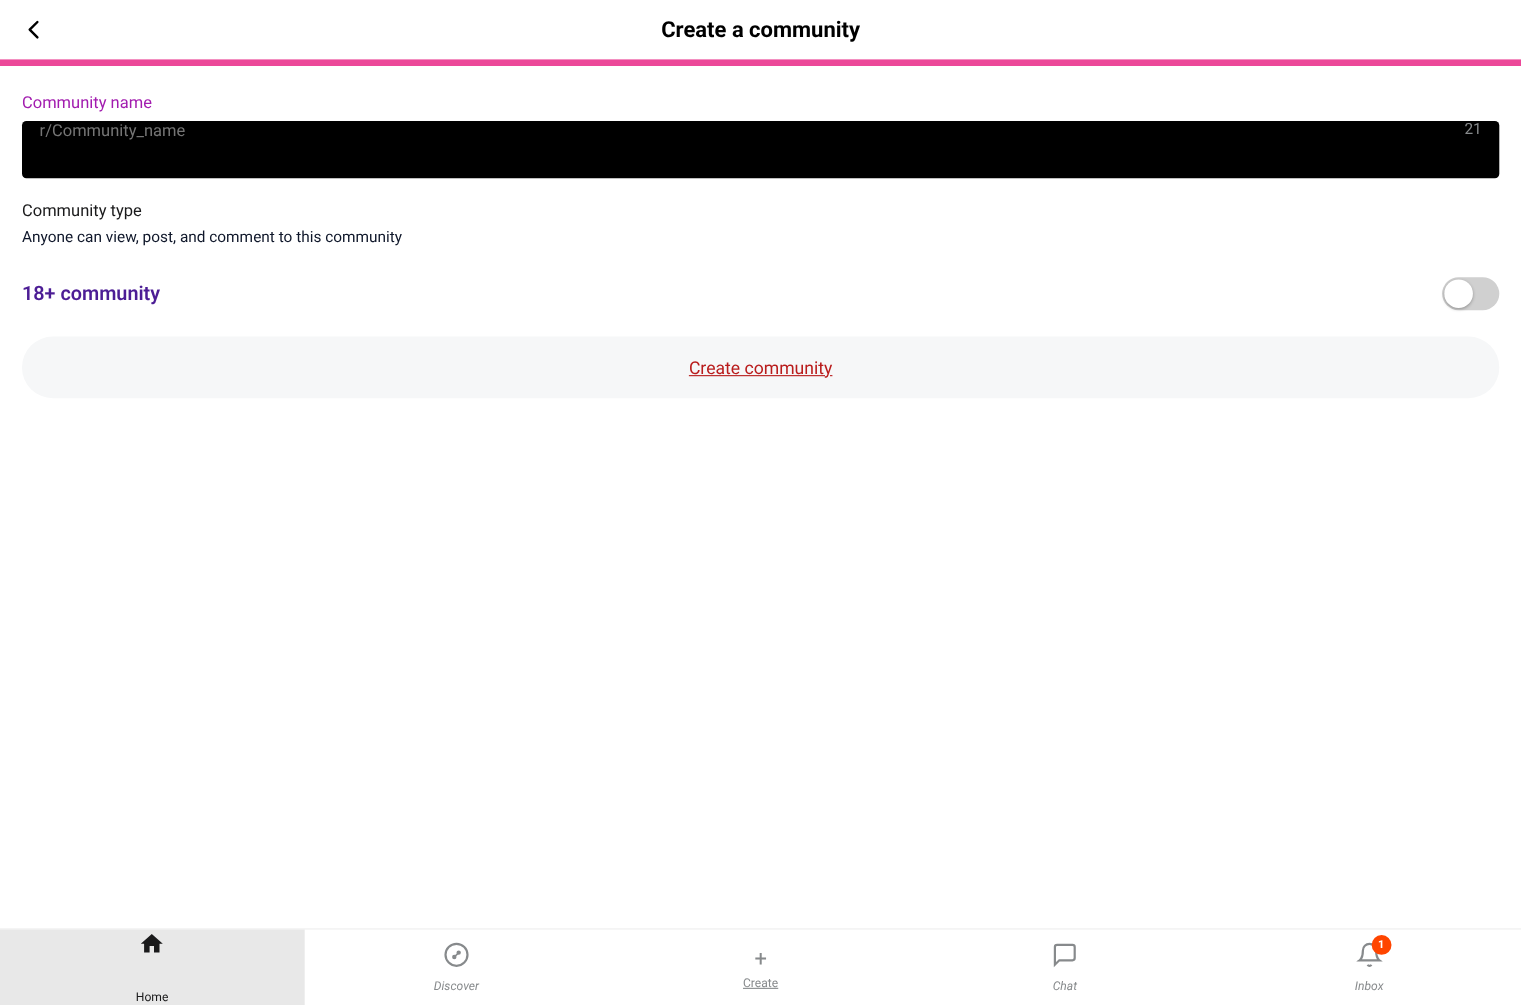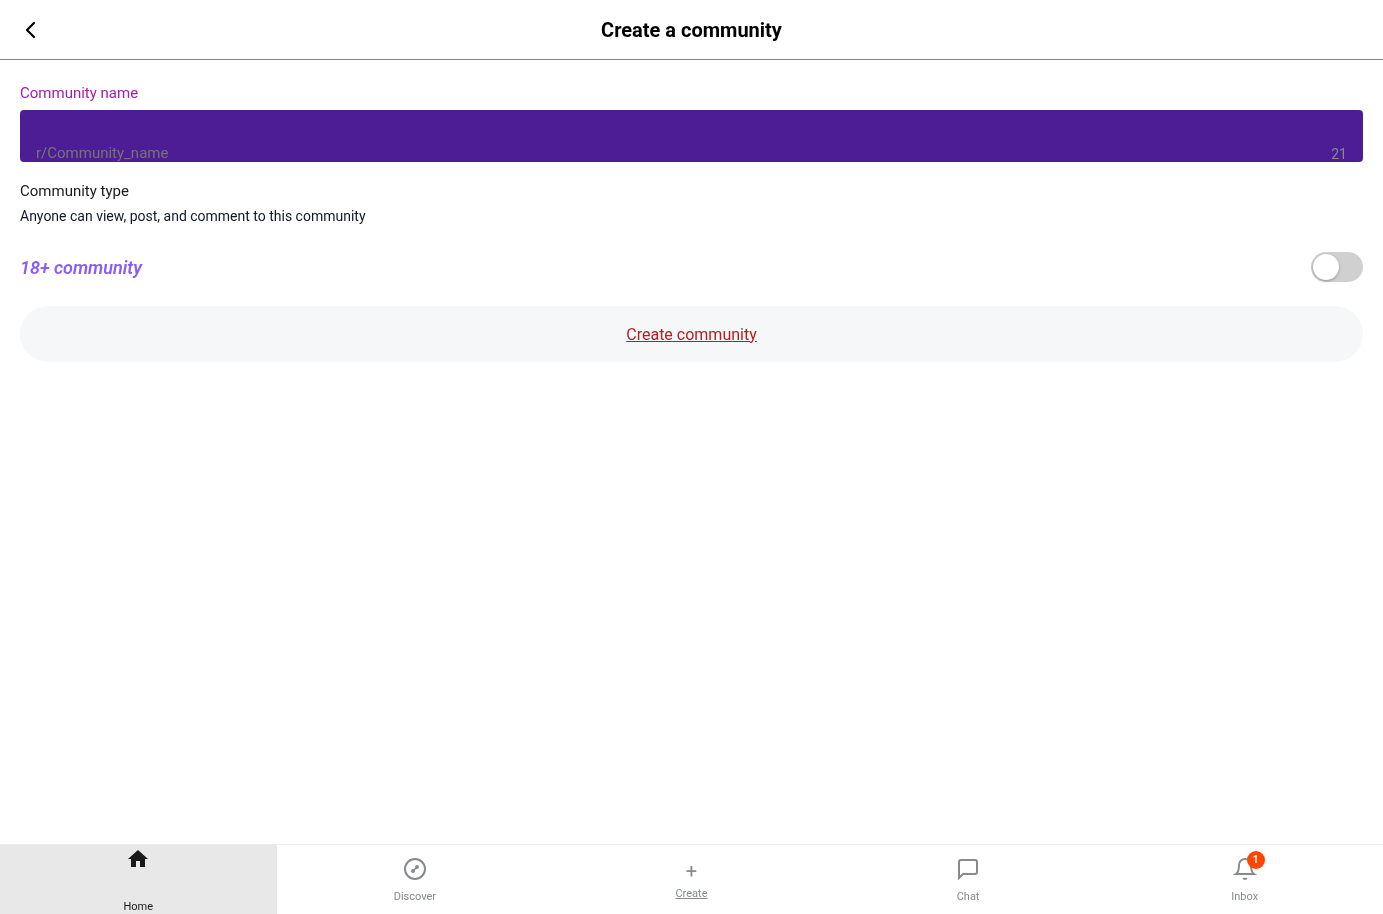--- a/index.html
+++ b/index.html
@@ -17,21 +17,21 @@
       overflow: hidden;
     }
 
     
     .header {
       display: flex;
       align-items: center;
       justify-content: center;
       padding: 16px 20px;
       position: relative;
-      border-bottom: 1px solid #ec4899;
+      border-bottom: 6px solid #ec4899;
       height: 60px;
     }
 
     .back-button {
       position: absolute;
       left: 20px;
       background: none;
       border: none;
       cursor: pointer;
       font-size: 22px;
@@ -54,24 +54,24 @@
       overflow-y: auto;
     }
 
     .field-label {
       font-size: 15px;
       color: #a21caf;
       margin-bottom: 8px;
     }
 
     .community-name-input-wrapper {
-      background: #4c1d95;
+      background: #000000;
       border-radius: 4px;
       display: flex;
-      align-items: flex-end;
+      align-items: flex-start;
       padding: 0 16px;
       height: 52px;
       margin-bottom: 20px;
     }
 
     .community-name-input {
       flex: 1;
       background: transparent;
       border: none;
       outline: none;
@@ -119,22 +119,21 @@
     .toggle-row {
       display: flex;
       align-items: center;
       justify-content: space-between;
       margin-bottom: 24px;
     }
 
     .toggle-label {
       font-size: 18px;
       font-weight: 600;
-      color: #8b5cf6;
-      font-style: italic;
+      color: #4c1d95;
     }
 
     
     .toggle-switch {
       width: 52px;
       height: 30px;
       background: #d0d0d0;
       border-radius: 15px;
       position: relative;
       cursor: pointer;
@@ -210,20 +209,21 @@
       color: #878a8c;
     }
 
     .nav-label {
       font-size: 11px;
       color: #1a1a1b;
     }
 
     .nav-label.dimmed {
       color: #878a8c;
+      font-style: italic;
     }
 
     .nav-item-create {
       flex: 1;
       display: flex;
       flex-direction: column;
       align-items: center;
       justify-content: center;
       cursor: pointer;
       gap: 4px;

